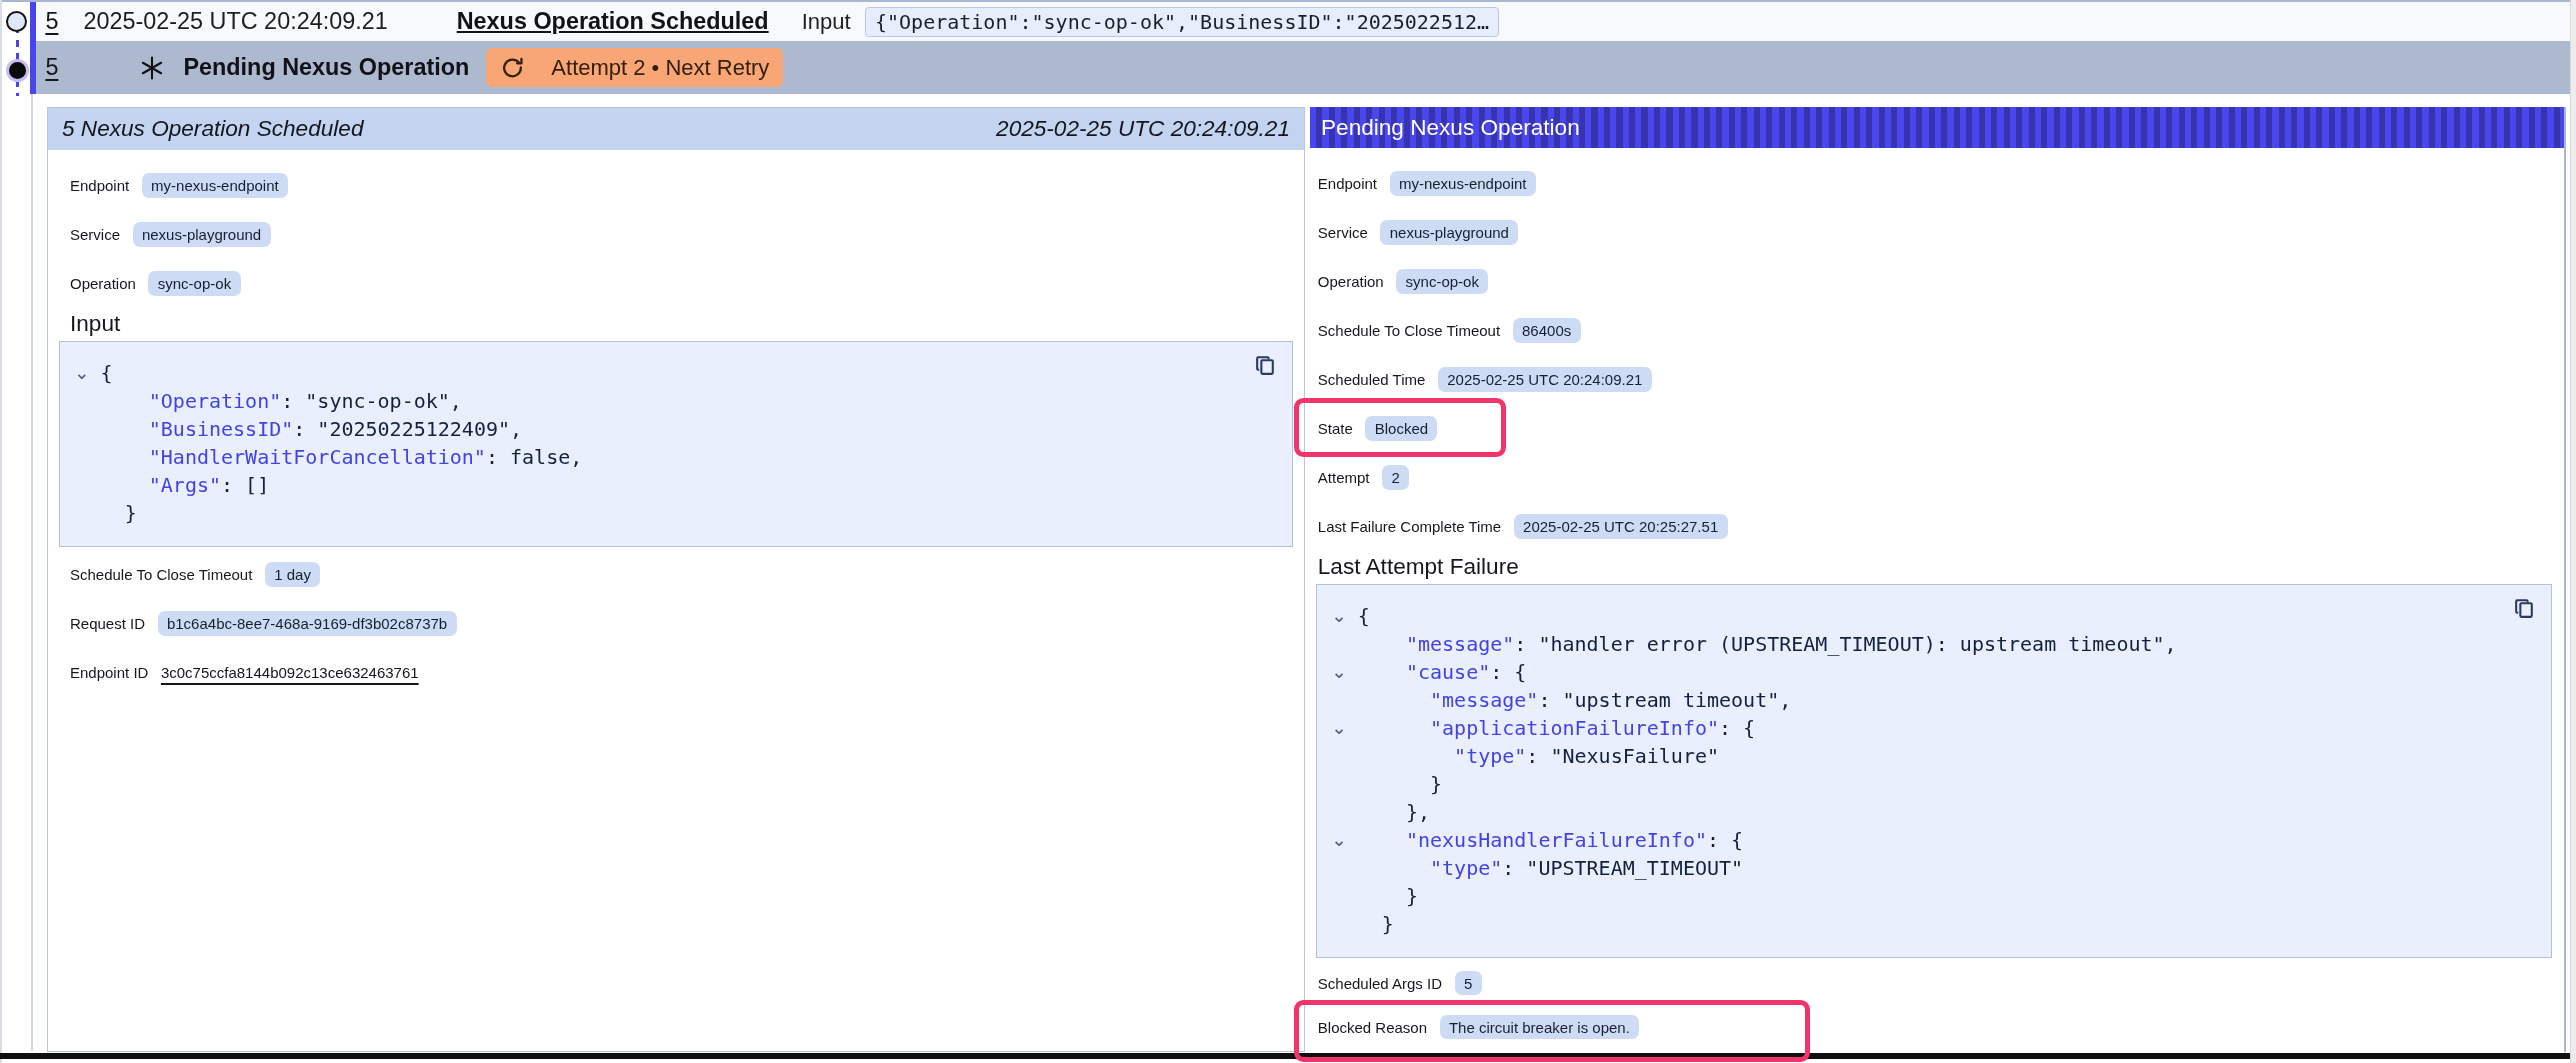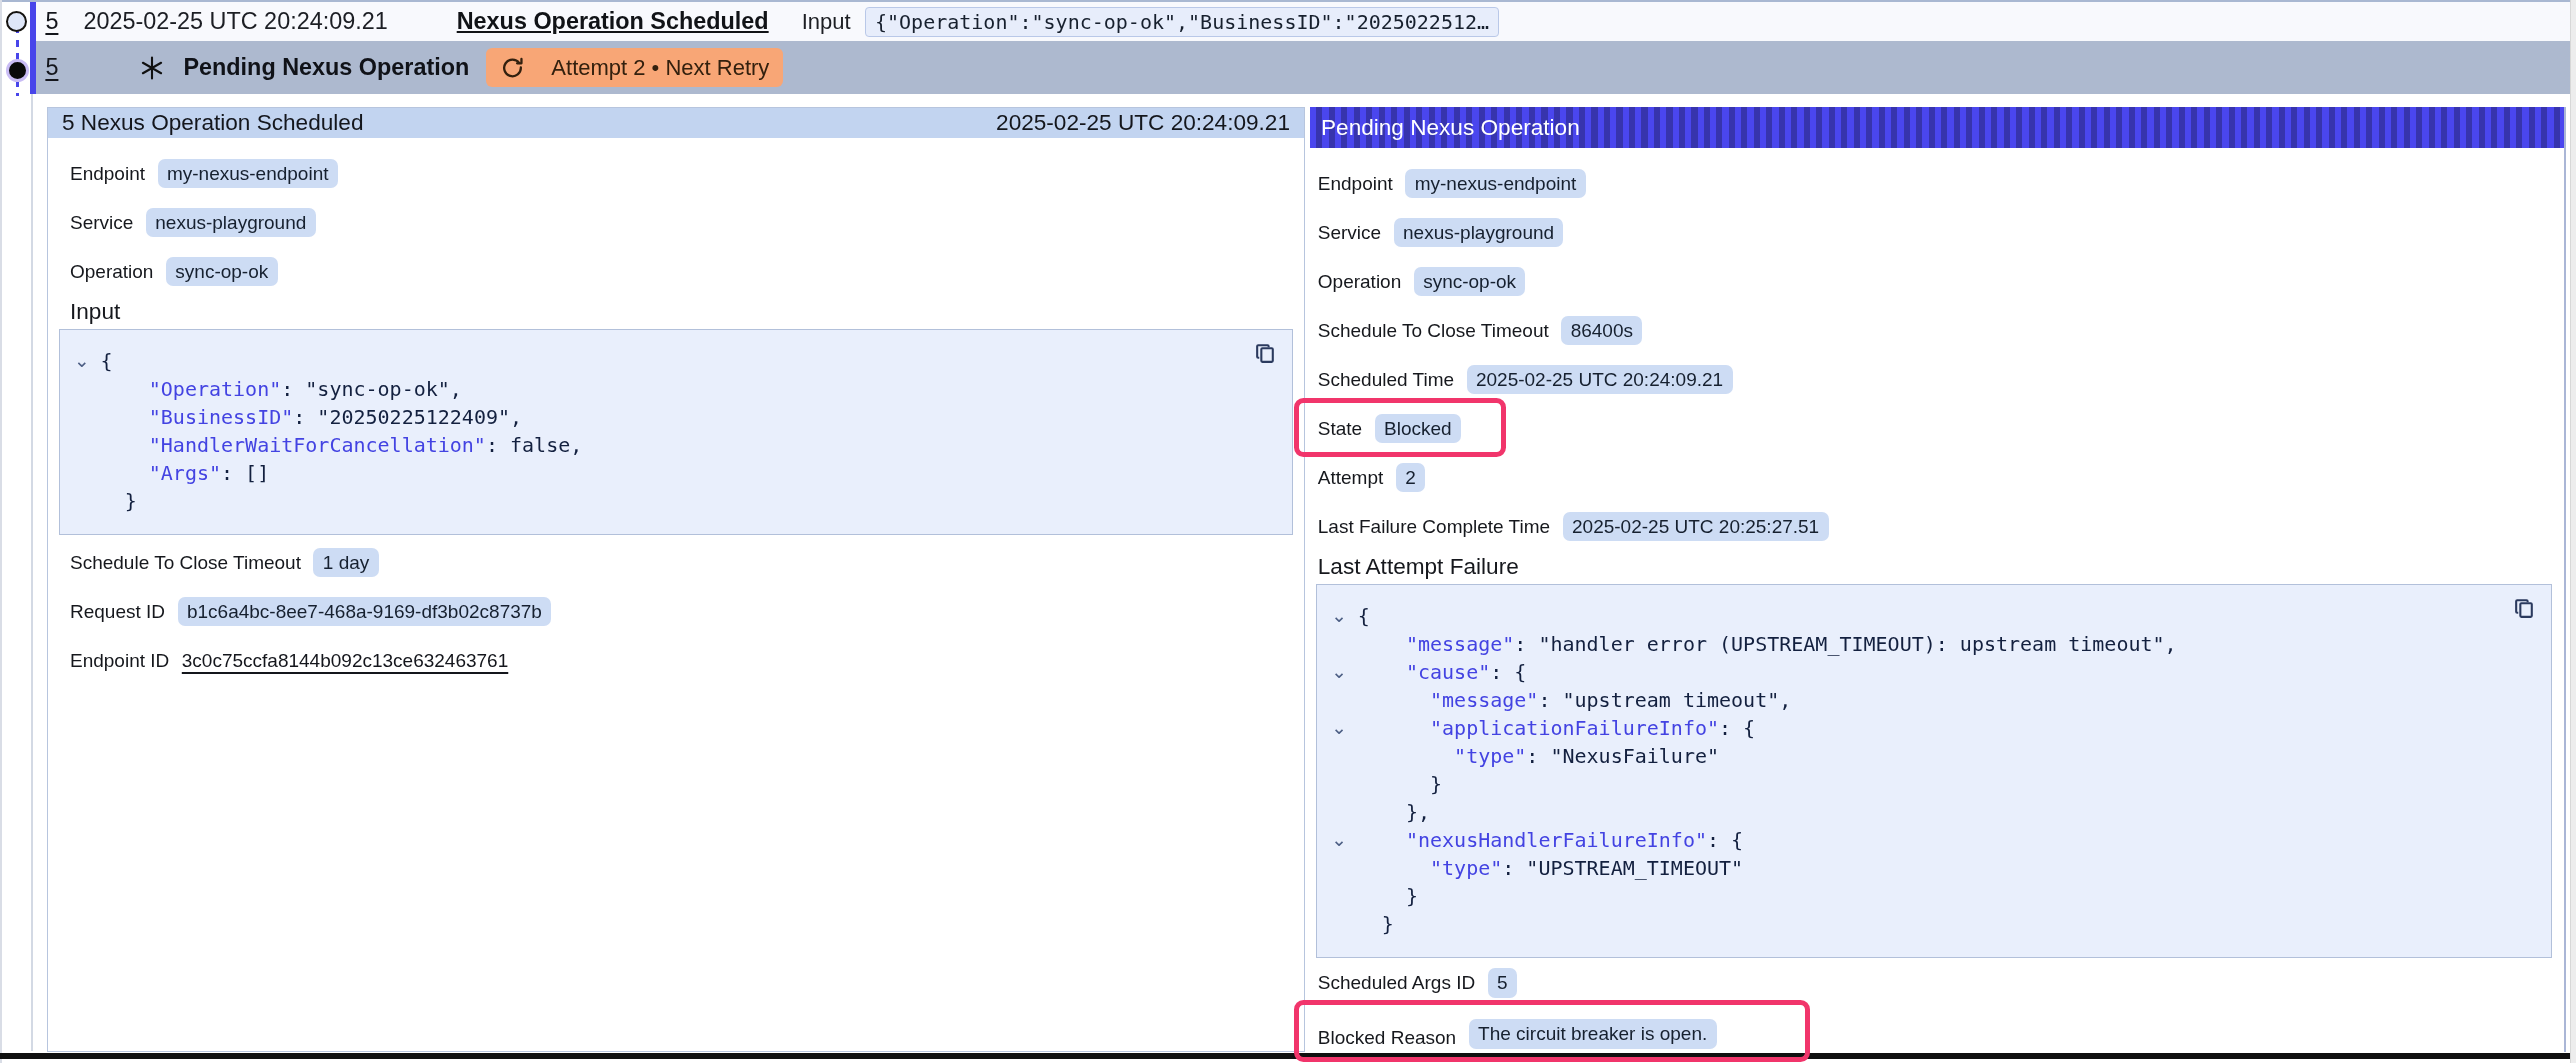--- a/index.html
+++ b/index.html
@@ -35,30 +35,30 @@
      font-family:"DejaVu Sans Mono", monospace;font-size:20px;color:#17202e;
      padding:2.3px 9.4px;white-space:pre;}
   .row2-icon{margin-left:80px;display:flex;align-items:center;}
   .row2-title{margin-left:17px;font-weight:700;color:#101218;}
   .retry-badge{margin-left:17px;display:flex;align-items:center;gap:26px;background:#f8a676;
      border-radius:6.2px;height:39px;padding:0 14px;font-size:22px;color:#33200e;}
 
   
   .panel-left{position:absolute;left:47px;top:107px;width:1258px;height:945px;box-sizing:border-box;
      background:#ffffff;border:1.6px solid #b7c5de;}
-  .panel-left-header{height:30px;background:#c2d4f0;display:flex;align-items:center;
-     justify-content:space-between;padding:0 14px;font-size:22.6px;color:#14161c;}
+  .panel-left-header{height:42px;background:#c2d4f0;display:flex;align-items:center;
+     justify-content:space-between;padding:0 14px;font-size:22.6px;color:#14161c;font-style:italic;}
   .panel-right{position:absolute;left:1310px;top:107px;width:1256px;height:945px;box-sizing:border-box;background:#ffffff;}
   .panel-right-border{position:absolute;left:2564px;top:107px;width:1.6px;height:945px;background:#aab6d6;}
   .striped-header{height:41px;display:flex;align-items:center;padding:0 11px;font-size:22.6px;
      color:#ffffff;font-weight:500;
      background:repeating-linear-gradient(90deg,#4a46ee 0 6.2px,#3734ad 6.2px 12.5px);}
 
   .panel-body{padding:11px 0 0 0;}
-  .field-row{display:flex;align-items:center;height:49px;font-size:19px;}
+  .field-row{display:flex;align-items:center;height:49px;font-size:15px;}
   .panel-left .field-row{padding-left:22px;}
   .panel-right .field-row{padding-left:7.8px;}
   .field-label{color:#16181d;margin-right:12.5px;white-space:pre;}
   .chip{background:#cddcf4;border-radius:7px;padding:3.9px 9.4px;color:#16202f;white-space:pre;}
   .chip.link-value{background:transparent;padding:0;text-decoration:underline;
      text-underline-offset:4.7px;text-decoration-thickness:1.6px;color:#14161c;cursor:pointer;}
   .section-label{height:31px;display:flex;align-items:center;font-size:22.6px;color:#16181d;}
   .panel-left .section-label{padding-left:22px;}
   .panel-right .section-label{padding-left:7.8px;}
 
@@ -305,21 +305,21 @@
         </svg>
       </button>
     </div>
     <div>
 
         <div class="field-row" style="height:44px;">
           <span class="field-label">Scheduled Args ID</span>
           <span class="chip">5</span>
         </div>
 
-        <div class="field-row" style="height:44px;align-items:flex-end;">
+        <div class="field-row" style="height:44px;">
           <span class="field-label">Blocked Reason</span>
           <span class="chip">The circuit breaker is open.</span>
         </div>
       </div>
   </div>
 </div>
 <div class="panel-right-border"></div>
 
 <div class="bottom-black-line"></div>
 <div class="scroll-strip"></div>

